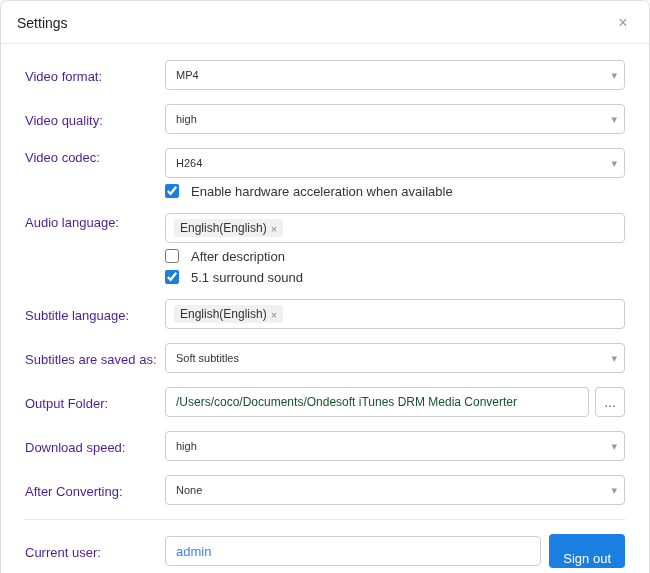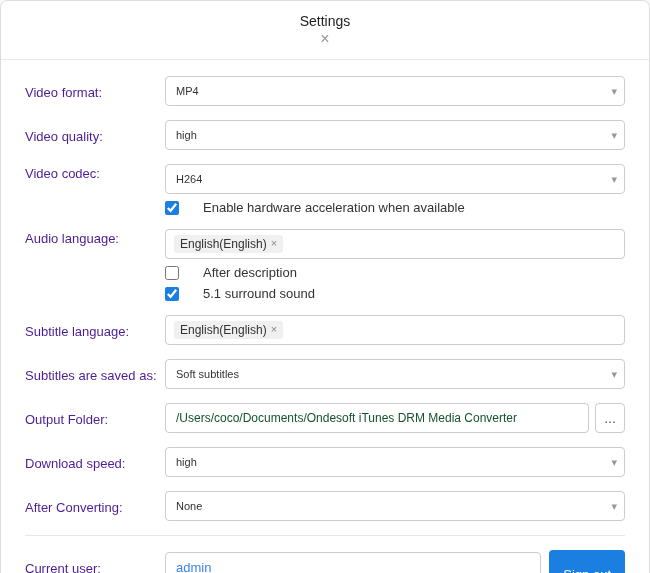--- a/index.html
+++ b/index.html
@@ -18,21 +18,20 @@
       overflow: hidden;
       box-shadow: 0 2px 12px rgba(0,0,0,0.15);
     }
     .title-bar {
       display: flex;
       align-items: center;
       justify-content: space-between;
       padding: 12px 16px 10px 16px;
       border-bottom: 1px solid #e8e8e8;
       background: #fff;
-      flex-direction: column;
     }
     .title-bar-title {
       font-size: 14px;
       font-weight: 500;
       color: #222;
     }
     .close-btn {
       width: 20px;
       height: 20px;
       cursor: pointer;
@@ -86,23 +85,22 @@
       position: absolute;
       right: 8px;
       top: 50%;
       transform: translateY(-50%);
       pointer-events: none;
       color: #999;
       font-size: 11px;
     }
     .checkbox-row {
       display: flex;
-      align-items: center;
       margin-top: 6px;
-      gap: 24px;
+      gap: 12px;
     }
     .checkbox-row input[type="checkbox"] {
       width: 14px;
       height: 14px;
       cursor: pointer;
       accent-color: #1a7fe0;
     }
     .checkbox-label {
       font-size: 13px;
       color: #333;
@@ -118,21 +116,21 @@
       gap: 6px;
       flex-wrap: wrap;
     }
     .tag {
       background: #f0f0f0;
       border-radius: 3px;
       padding: 2px 6px;
       font-size: 12px;
       color: #333;
       display: flex;
-      align-items: flex-start;
+      align-items: flex-end;
       gap: 4px;
     }
     .tag-close {
       cursor: pointer;
       color: #888;
       font-size: 11px;
     }
     .text-input {
       width: 100%;
       height: 30px;

